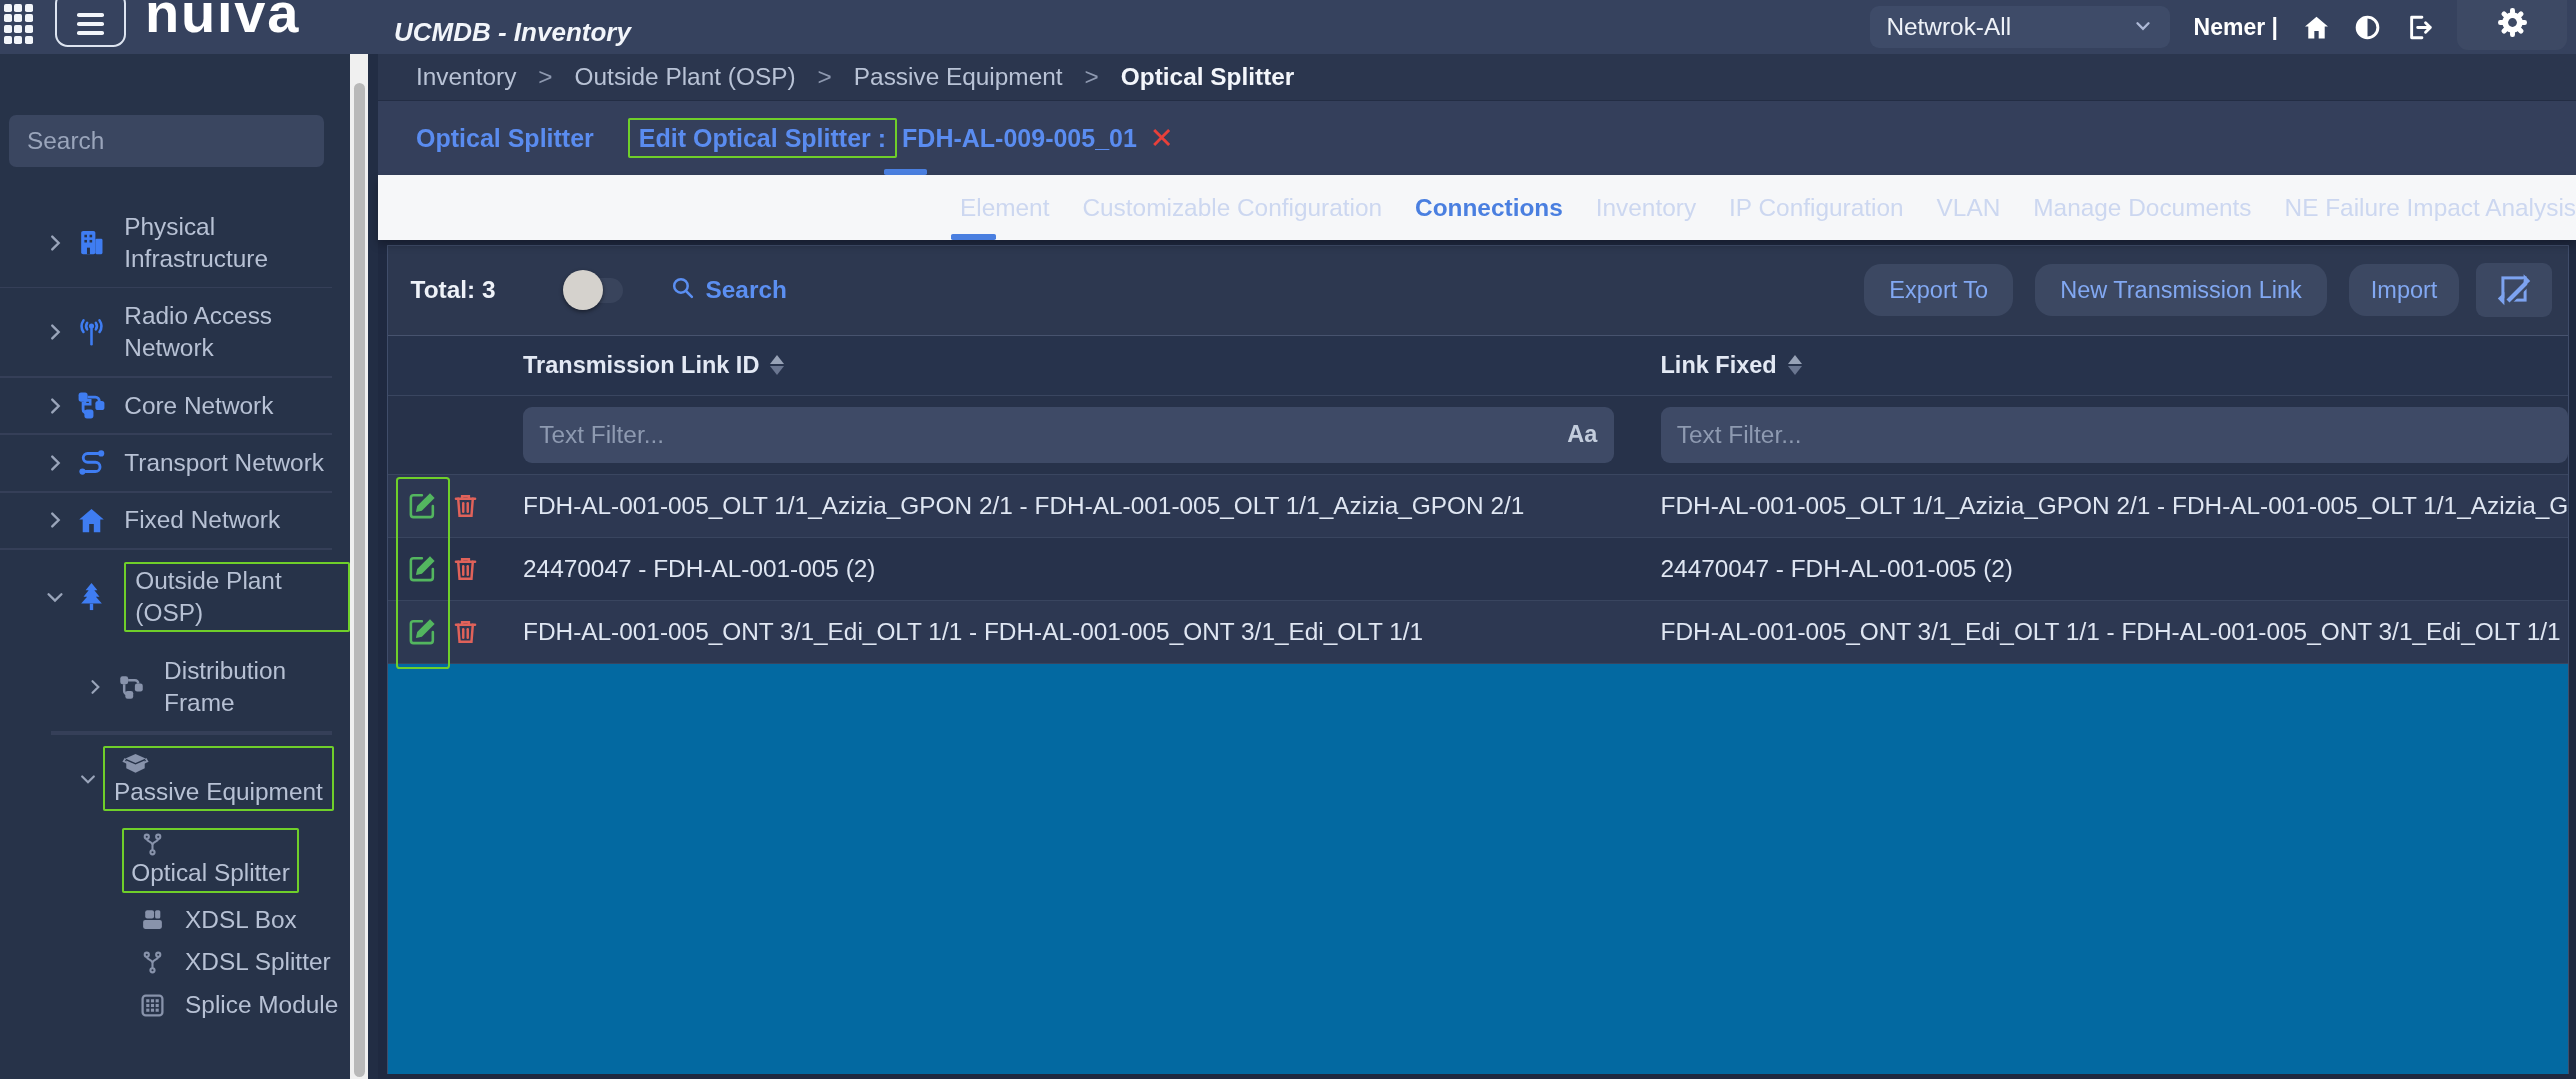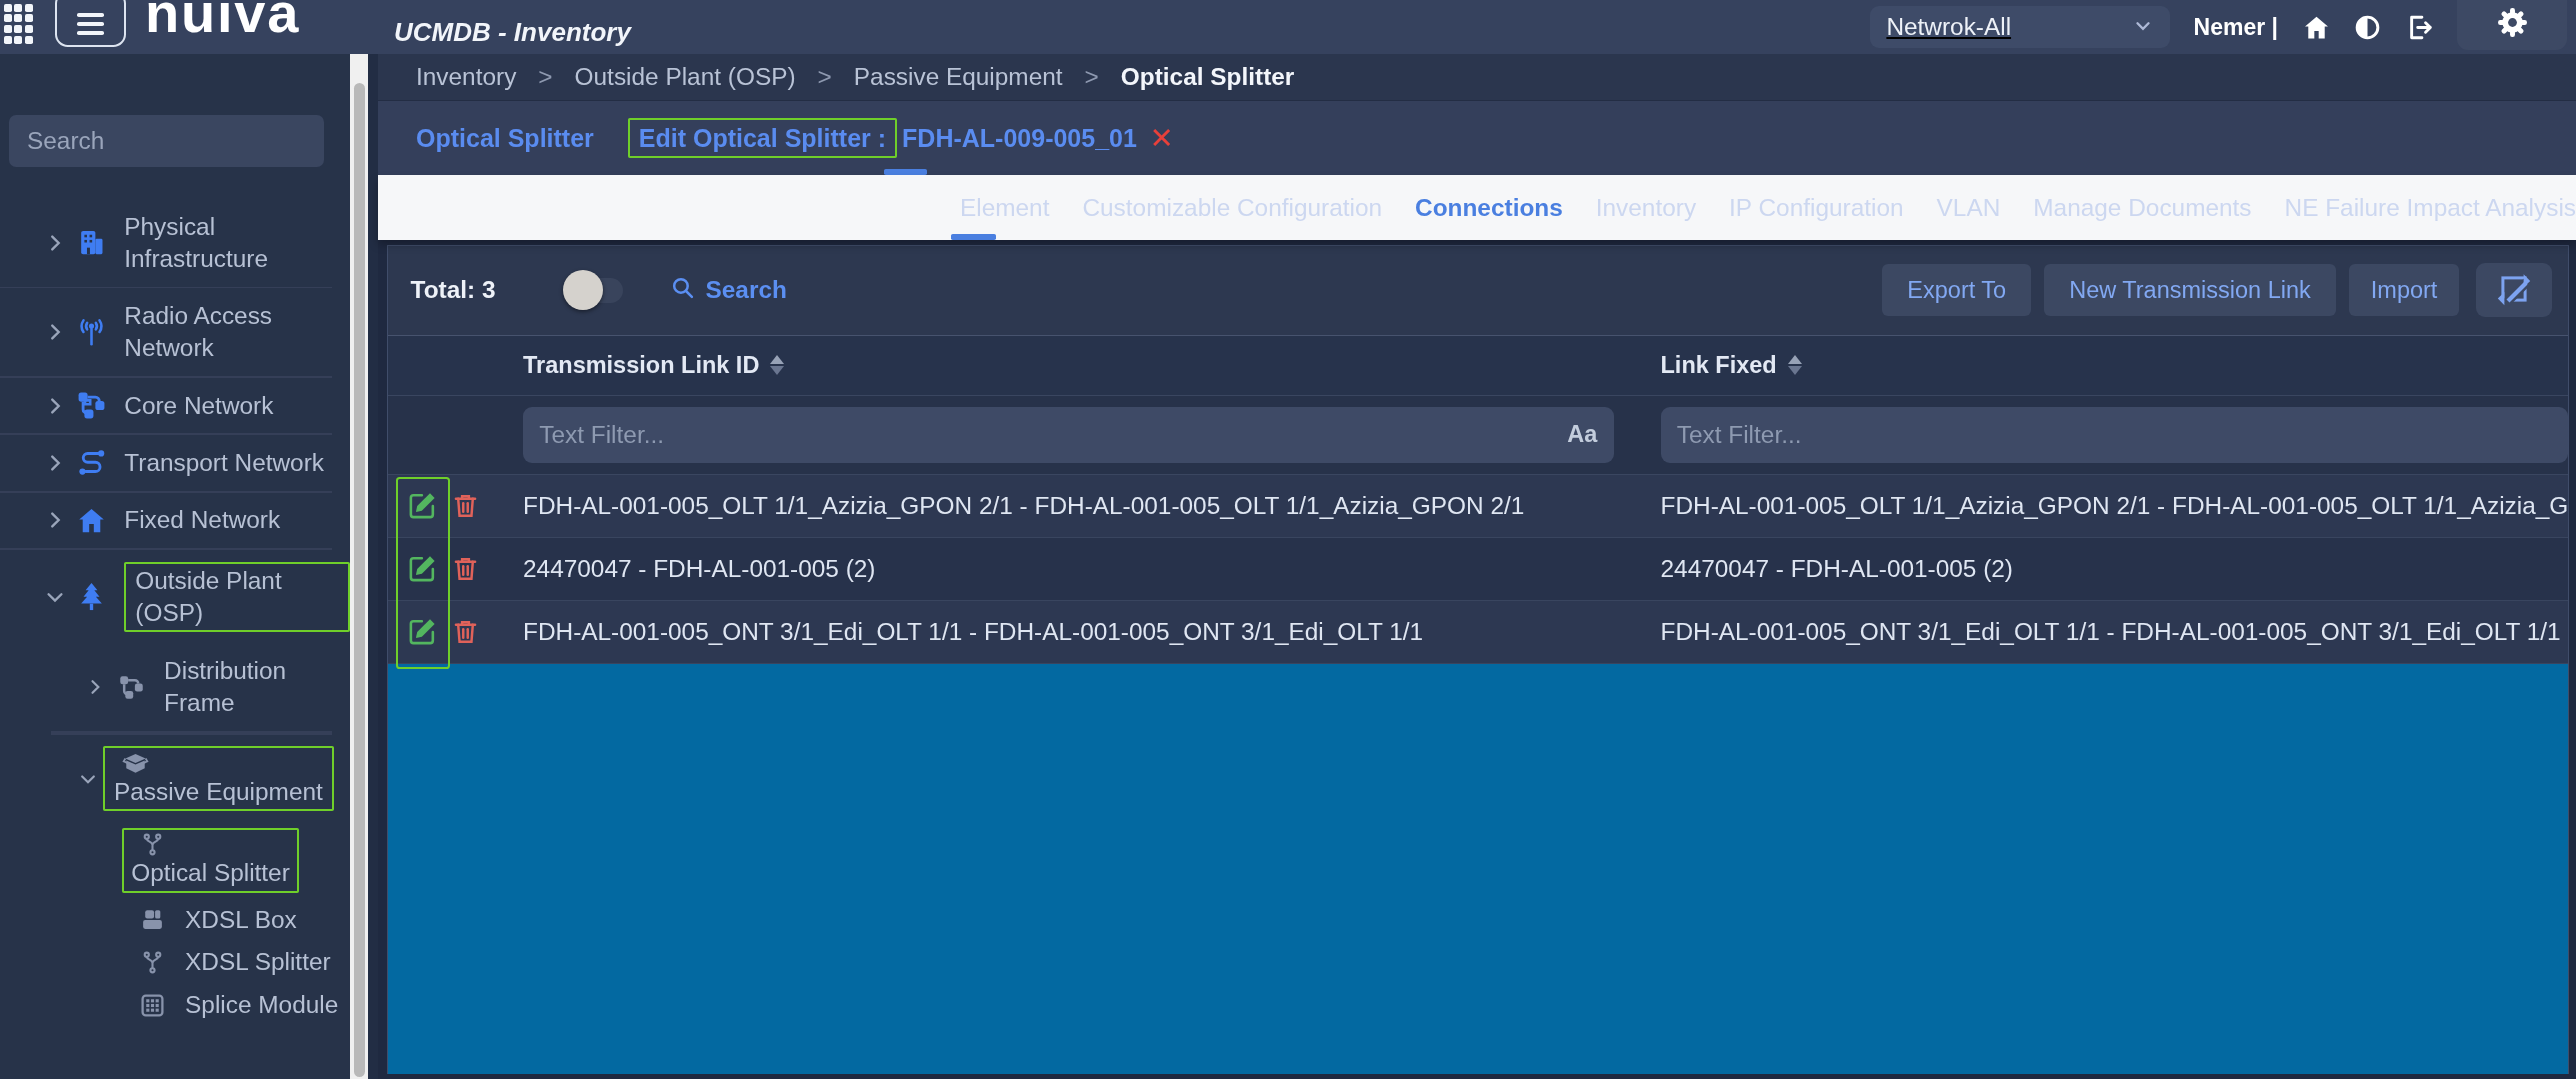--- a/index.html
+++ b/index.html
@@ -13,21 +13,21 @@
     grid-template-rows:repeat(4,8.1px); gap:2.7px; }
   .apps-grid span { background:#f2f5fa; border-radius:1.8px; }
   .hamburger { position:absolute; left:55px; top:-9px; width:71px; height:56px; border:2.7px solid #dde4f0;
     border-radius:12.7px; background:transparent; display:flex; flex-direction:column; justify-content:flex-end;
     align-items:center; padding-bottom:10px; gap:5.4px; cursor:pointer; }
   .hamburger i { display:block; width:27px; height:3.6px; background:#f2f5fa; border-radius:1.8px; }
   .logo { position:absolute; left:145px; top:-20px; font-size:56px; font-weight:bold; color:#ffffff; letter-spacing:1.8px; }
   .app-title { position:absolute; left:394px; bottom:6.3px; font-size:26px; font-weight:bold; font-style:italic; color:#f2f5fa; }
   .top-right { position:absolute; right:9px; top:0; height:54px; display:flex; align-items:center; gap:23.5px; }
   .net-select { width:300px; height:42px; background:#3e4b68; border-radius:9px; display:flex; align-items:center;
-    justify-content:space-between; padding:0 16.3px; cursor:pointer;text-decoration:underline; }
+    justify-content:space-between; padding:0 16.3px; cursor:pointer; }
   .net-select .val { color:#eef2f8; font-size:24.4px; }
   .user-label { color:#ffffff; font-size:23px; font-weight:bold; white-space:nowrap; }
   .tico { display:flex; align-items:center; justify-content:center; cursor:pointer; }
   .gear-panel { width:110px; height:51px; margin-top:-5.4px; background:#3d4964; border-radius:0 0 11px 11px;
     display:flex; align-items:center; justify-content:center; cursor:pointer; }
 
   
   .sidebar { position:absolute; left:0; top:54px; width:350px; height:1025px; background:#273349; overflow:hidden; }
   .side-search { position:absolute; left:9px; top:61px; width:315px; height:52px; background:#3a4660; border:none;
     border-radius:7.2px; padding:0 18px; font-size:24.4px; color:#dfe6f2; outline:none;
@@ -76,22 +76,22 @@
 
   
   .ptoolbar { height:90px; background:#2d3850; border-bottom:1.8px solid #47536e; display:flex; align-items:center;
     padding:0 16.3px 0 22.6px; }
   .total-label { font-size:24.4px; font-weight:bold; color:#eef2f8; }
   .toggle { position:relative; width:58px; height:25px; background:#39445c; border-radius:12.7px; margin-left:69px; cursor:pointer; }
   .toggle .knob { position:absolute; left:-1.8px; top:-7.2px; width:40px; height:40px; border-radius:50%; background:#d5d2cd;
     box-shadow:0 1.8px 4.5px rgba(0,0,0,0.45); }
   .tb-search { display:flex; align-items:center; gap:11px; margin-left:47px; color:#5b8ff2; font-size:24.4px; font-weight:600; cursor:pointer; }
   .tb-spacer { flex:1; }
-  .btn { height:52px; background:#3c4862; border:none; border-radius:6px; color:#82a8f2; font-size:23.5px;
-    padding:0 25px; margin-left:13px; cursor:pointer; font-family:"Liberation Sans","DejaVu Sans",sans-serif; white-space:nowrap; }
+  .btn { height:52px; background:#3c4862; border:none; border-radius:17px; color:#82a8f2; font-size:23.5px;
+    padding:0 25px; margin-left:22px; cursor:pointer; font-family:"Liberation Sans","DejaVu Sans",sans-serif; white-space:nowrap; }
   .btn.import { padding:0 22px; }
   .icon-btn { width:76px; height:54px; background:#3c4862; border:none; border-radius:9px; margin-left:16.3px;
     display:flex; align-items:center; justify-content:center; cursor:pointer; }
 
   
   .tgrid { display:grid; grid-template-columns:135px 1114px 1fr; align-items:center; }
   .thead { height:60px; background:#27334c; border-bottom:0.9px solid #3a4660; }
   .th { display:flex; align-items:center; gap:11px; font-size:23.5px; font-weight:600; color:#e3e9f4; cursor:pointer; }
   .th.c3 { padding-left:23.5px; }
   .sort { display:flex; flex-direction:column; gap:2.7px; }

